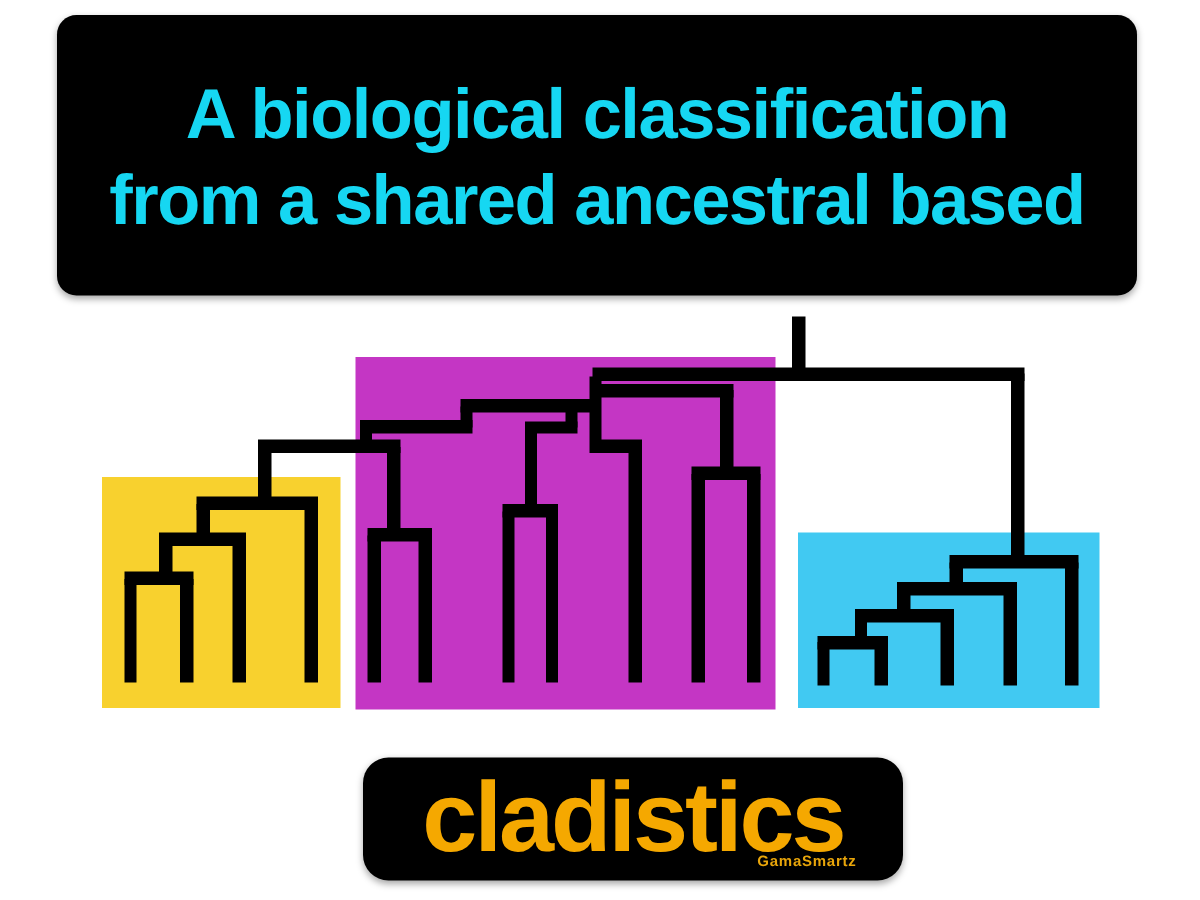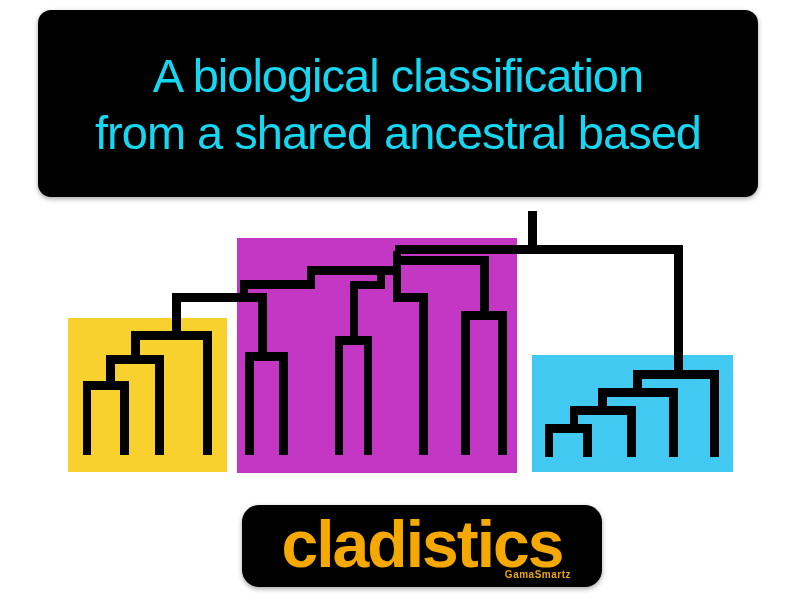--- a/index.html
+++ b/index.html
@@ -9,21 +9,21 @@
   }
   
   #definition-box{
     position:absolute;left:38px;top:10px;width:720px;height:187px;
     background:#000;border-radius:13px;
     display:flex;flex-direction:column;justify-content:center;align-items:center;
     box-shadow:0 2px 5px rgba(0,0,0,0.35);
   }
   .def-line{
     display:block;text-align:center;white-space:nowrap;
-    font-size:47px;line-height:57px;font-weight:400;letter-spacing:-1px;
+    font-size:47px;line-height:57px;font-weight:700;letter-spacing:-1px;
   }
   
   #cladogram{position:absolute;left:0;top:0;width:800px;height:600px;}
   .clade-block{position:absolute;}
   .tree-seg{position:absolute;}
   
   #term-box{
     position:absolute;left:220px;top:505px;width:360px;height:82px;
     background:#000;border-radius:17px;
     display:flex;justify-content:center;align-items:center;

